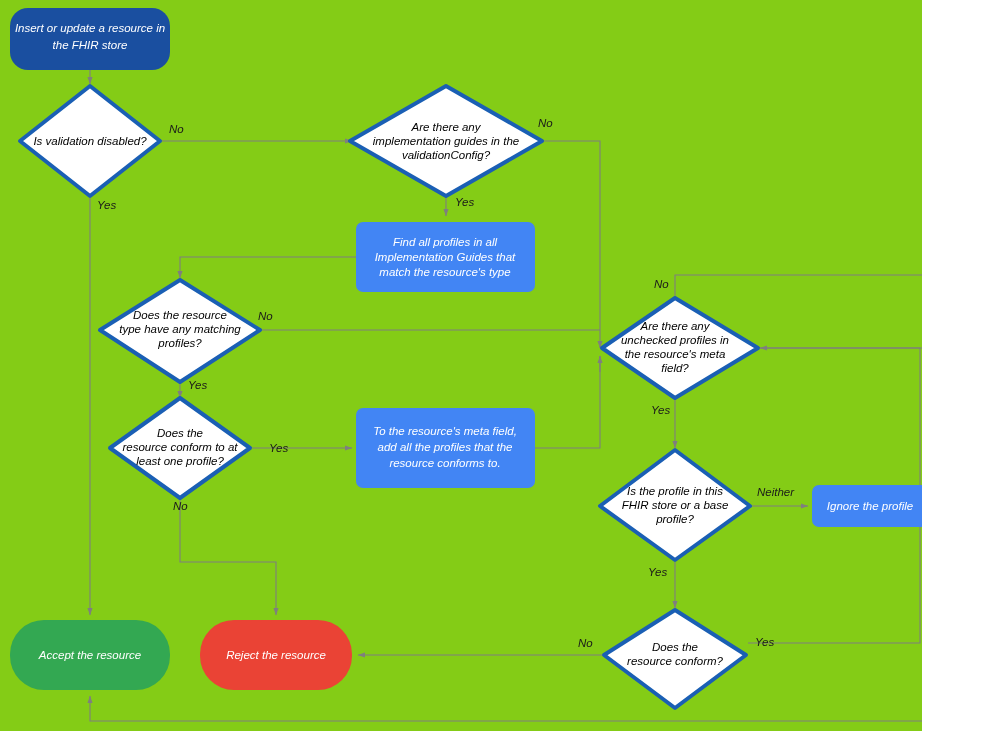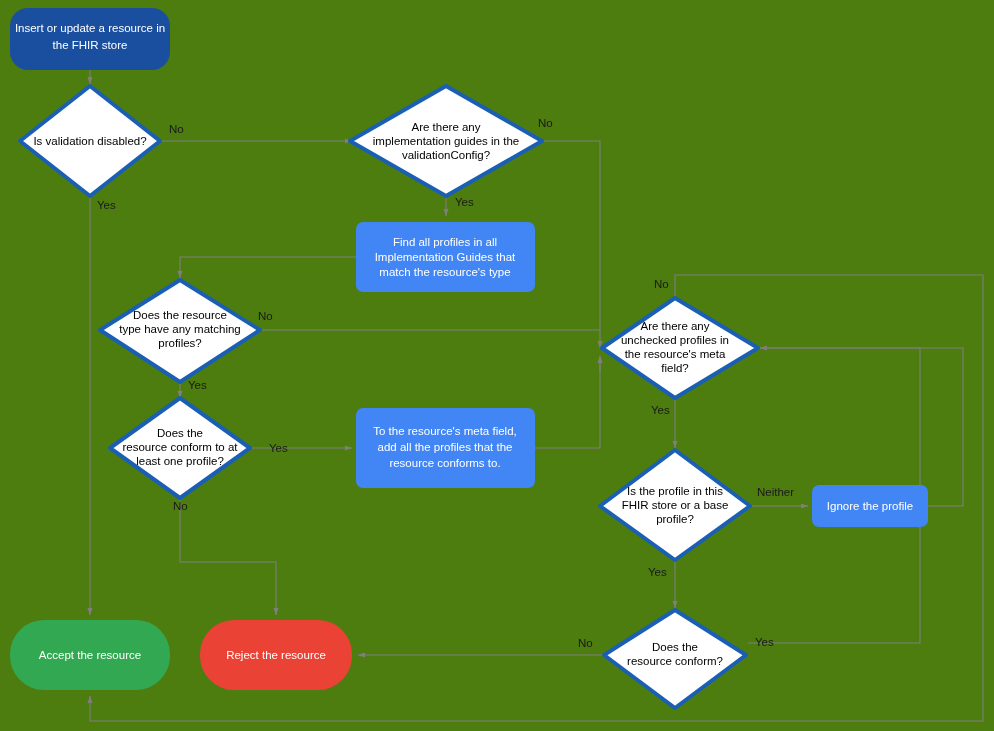--- a/index.html
+++ b/index.html
@@ -6,24 +6,25 @@
   html, body {
     margin: 0;
     padding: 0;
     background: #ffffff;
   }
   body {
     font-family: "Liberation Sans", sans-serif;
   }
   #canvas {
     position: relative;
-    width: 994px;
+    width: 922px;
     height: 731px;
-    background: #4d7c0f;
+    background: #84cc16;
     overflow: hidden;
+    font-style: italic;
   }
   svg.flow {
     position: absolute;
     top: 0;
     left: 0;
     width: 994px;
     height: 731px;
   }
   .node-text {
     font-family: "Liberation Sans", sans-serif;

